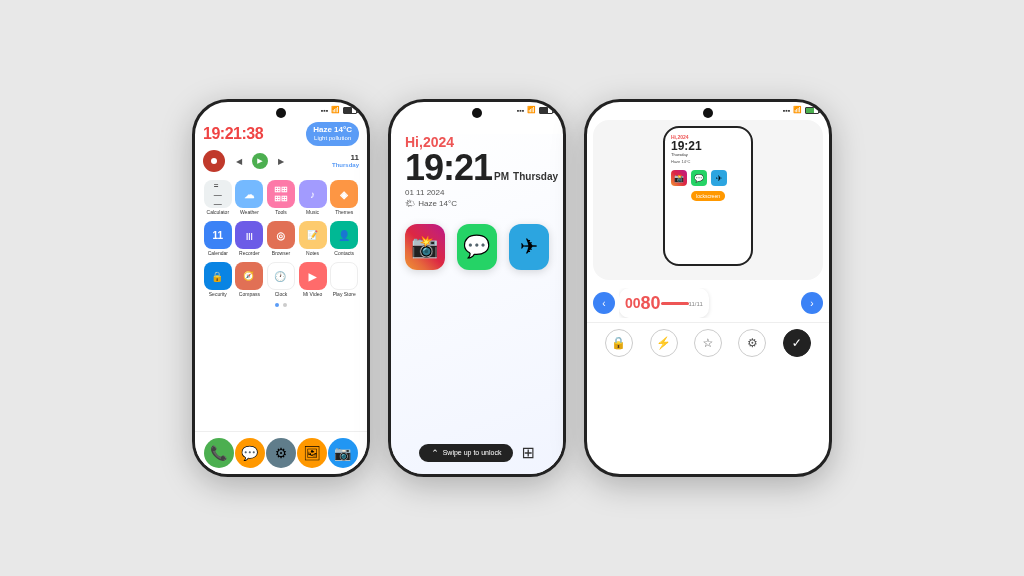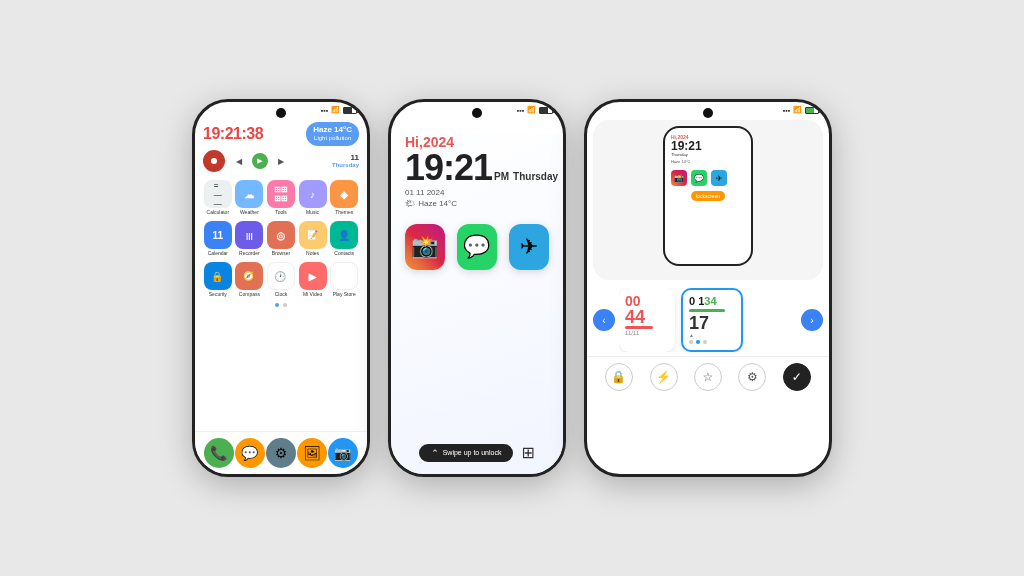--- a/index.html
+++ b/index.html
@@ -176,21 +176,21 @@
     }
     .carousel-arrow {
       width: 22px; height: 22px; background: #3b82f6; border-radius: 50%;
       display: flex; align-items: center; justify-content: center;
       color: #fff; font-size: 10px; flex-shrink: 0; cursor: pointer;
     }
     .widget-cards { display: flex; gap: 6px; flex: 1; overflow: hidden; }
     .widget-card {
       background: #fff; border-radius: 10px; padding: 6px;
       min-width: 60px; box-shadow: 0 1px 4px rgba(0,0,0,0.12);
-      display: flex; flex-direction: column; align-items: flex-start;
+      display: flex; flex-direction: row; align-items: center;
     }
     .wc-time-red { font-size: 14px; font-weight: 900; color: #e55; line-height: 1; }
     .wc-dots { display: flex; gap: 3px; margin-top: 2px; }
     .wc-dot { width: 4px; height: 4px; border-radius: 50%; background: #ccc; }
     .wc-dot.act { background: #2196f3; }
 
     .widget-card.selected { border: 2px solid #2196f3; }
 
     .action-bar {
       display: flex; justify-content: space-around; align-items: center;
@@ -410,36 +410,25 @@
       <div class="lockscreen-badge">lockscreen</div>
     </div>
   </div>
 
   <div class="widget-carousel">
     <div class="carousel-arrow">‹</div>
     <div class="widget-cards">
 
       <div class="widget-card" style="min-width:56px;">
         <div class="wc-time-red">00</div>
-        <div class="wc-time-red" style="font-size:18px;">44</div>
+        <div class="wc-time-red" style="font-size:18px;">80</div>
         <div style="height:3px; background:#e55; width:28px; border-radius:2px;"></div>
         <div style="font-size:6px; color:#888; margin-top:1px;">11/11</div>
       </div>
 
-      <div class="widget-card selected" style="min-width:62px;">
-        <div style="font-size:11px; font-weight:900; color:#1a1a1a; line-height:1;">0 1<span style="color:#4caf50;">34</span></div>
-        <div style="height:3px; background:#4caf50; width:36px; border-radius:2px; margin:2px 0;"></div>
-        <div style="font-size:18px; font-weight:900; color:#333; line-height:1;">17</div>
-        <div style="font-size:5px; color:#888;">▲</div>
-        <div class="wc-dots">
-          <div class="wc-dot"></div>
-          <div class="wc-dot act"></div>
-          <div class="wc-dot"></div>
-        </div>
-      </div>
 
 
     </div>
     <div class="carousel-arrow">›</div>
   </div>
 
   <div class="action-bar">
     <div class="action-btn">🔒</div>
     <div class="action-btn">⚡</div>
     <div class="action-btn">☆</div>

